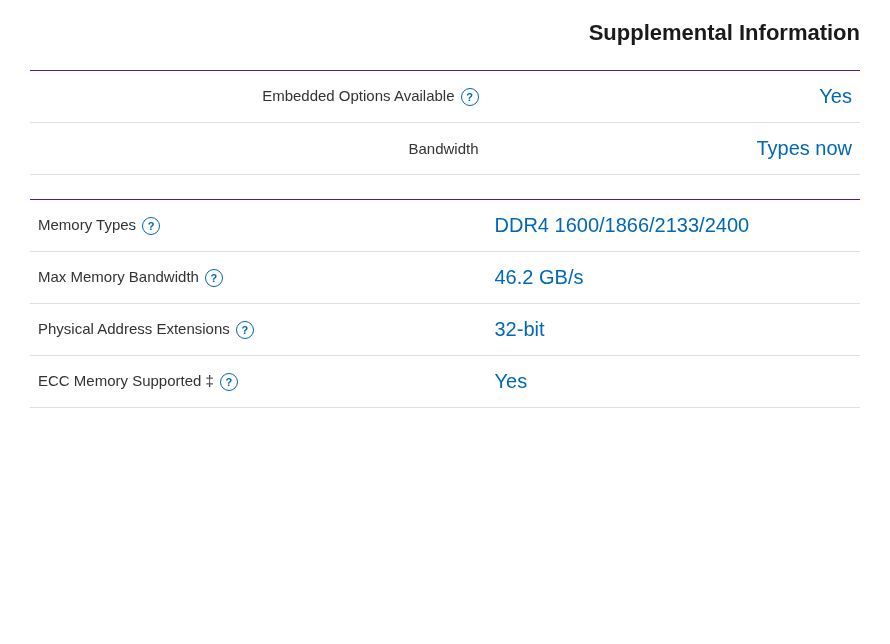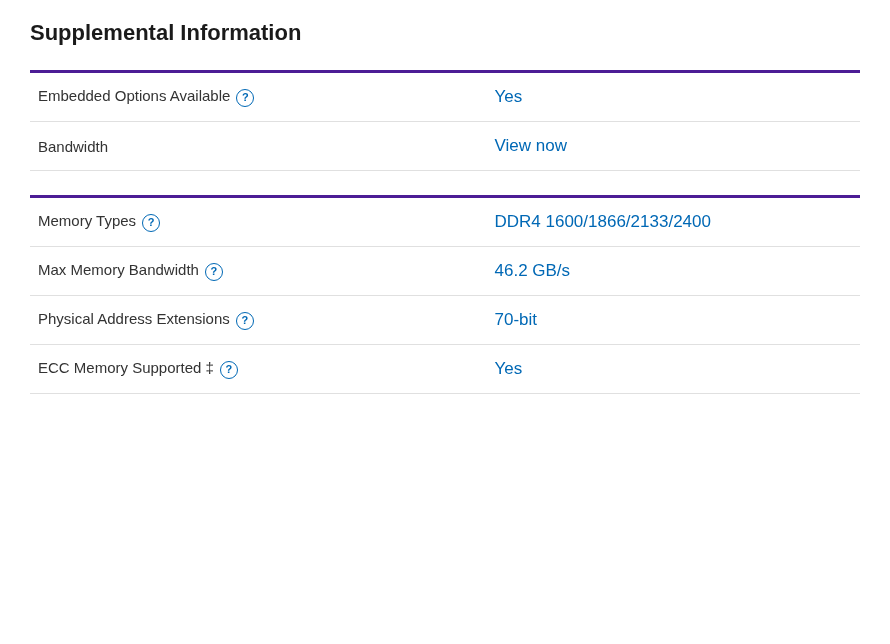--- a/index.html
+++ b/index.html
@@ -33,37 +33,37 @@
       width: 100%;
       border-collapse: collapse;
       margin-bottom: 24px;
     }
 
     .spec-table tr {
       border-bottom: 1px solid #e0e0e0;
     }
 
     .spec-table tr:first-child {
-      border-top: 3px solid #4c1d95;
+      border-top: 1px solid #4c1d95;
     }
 
     .spec-table td {
       padding: 14px 8px;
       vertical-align: middle;
     }
 
     .spec-label {
       color: #333;
       font-size: 15px;
       width: 55%;
     }
 
     .spec-value {
       color: #0068b5;
-      font-size: 17px;
+      font-size: 20px;
       width: 45%;
     }
 
     .help-icon {
       display: inline-flex;
       align-items: center;
       justify-content: center;
       width: 18px;
       height: 18px;
       border-radius: 50%;
@@ -82,57 +82,58 @@
       text-decoration: none;
       cursor: pointer;
     }
 
     .memory-section {
       margin-top: 10px;
     }
 
     .supplemental-section {
       margin-bottom: 20px;
+      text-align: right;
     }
   </style>
 </head>
 <body>
 
 <div class="page-container">
 
   <div class="supplemental-section">
     <h2 class="section-title">Supplemental Information</h2>
     <table class="spec-table">
       <tbody id="supplemental-tbody">
           <tr>
             <td class="spec-label">Embedded Options Available<span class="help-icon">?</span></td>
             <td class="spec-value">Yes</td>
           </tr>
           <tr>
             <td class="spec-label">Bandwidth</td>
-            <td class="spec-value"><a class="link-value" href="#">View now</a></td>
+            <td class="spec-value"><a class="link-value" href="#">Types now</a></td>
           </tr>
         </tbody>
     </table>
   </div>
 
   <div class="memory-section">
     <table class="spec-table">
       <tbody id="memory-tbody">
           <tr>
             <td class="spec-label">Memory Types<span class="help-icon">?</span></td>
             <td class="spec-value">DDR4 1600/1866/2133/2400</td>
           </tr>
           <tr>
             <td class="spec-label">Max Memory Bandwidth<span class="help-icon">?</span></td>
             <td class="spec-value">46.2 GB/s</td>
           </tr>
           <tr>
             <td class="spec-label">Physical Address Extensions<span class="help-icon">?</span></td>
-            <td class="spec-value">70-bit</td>
+            <td class="spec-value">32-bit</td>
           </tr>
           <tr>
             <td class="spec-label">ECC Memory Supported ‡<span class="help-icon">?</span></td>
             <td class="spec-value">Yes</td>
           </tr>
         </tbody>
     </table>
   </div>
 
 </div>

